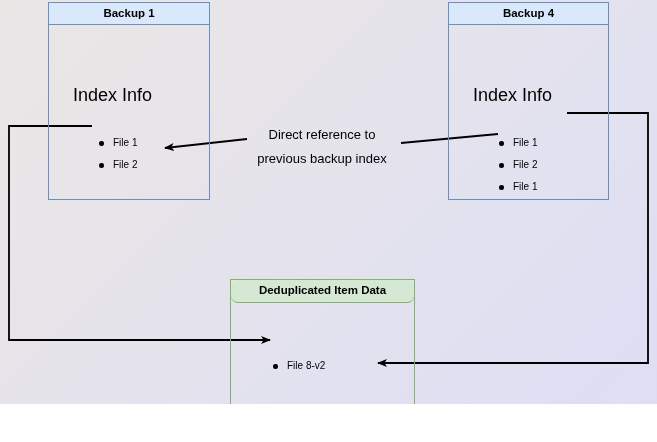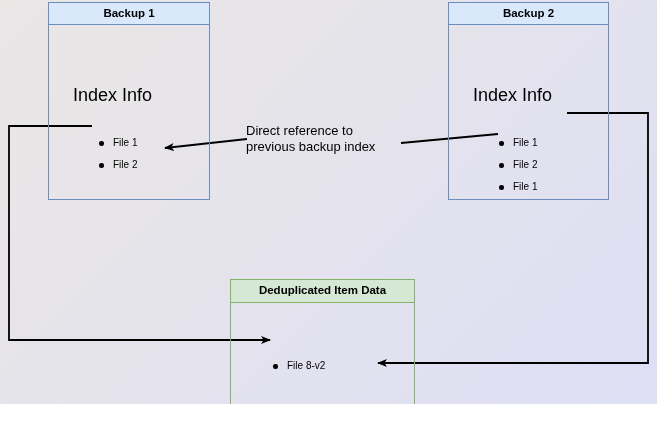--- a/index.html
+++ b/index.html
@@ -95,30 +95,30 @@
     top: 9px;
     width: 4.5px;
     height: 4.5px;
     border-radius: 50%;
     background: #000;
   }
   .edge-label {
     position: absolute;
     font-size: 13px;
     color: #000;
-    text-align: left;
-    line-height: 16px;
+    text-align: center;
+    line-height: 24px;
     white-space: pre-line;
   }
   
   #backup1 { left: 48px; top: 2px; width: 162px; height: 198px; }
   #backup2 { left: 448px; top: 2px; width: 161px; height: 198px; }
   #dedup   { left: 230px; top: 279px; width: 185px; height: 159px; }
   #backup1 > .node-header, #backup2 > .node-header { height: 22px; }
-  #dedup   > .node-header { height: 23px; }
+  #dedup   > .node-header { height: 23px; border-radius: 7px; }
   #backup1-subtitle { left: 24px; top: 60px; }
   #backup2-subtitle { left: 24px; top: 60px; }
   #backup1-list { left: 48px; top: 107px; }
   #backup2-list { left: 48px; top: 107px; }
   #dedup-list   { left: 40px; top: 52px; }
   #edge-label-main { left: 246px; top: 123px; width: 152px; }
 </style>
 </head>
 <body>
 
@@ -144,21 +144,21 @@
     <div class="node-body">
       <div class="subtitle" id="backup1-subtitle">Index Info</div>
       <ul class="item-list" id="backup1-list">
         <li>File 1</li>
         <li>File 2</li>
       </ul>
     </div>
   </div>
 
   <div class="node blue" id="backup2">
-    <div class="node-header">Backup 2</div>
+    <div class="node-header">Backup 4</div>
     <div class="node-body">
       <div class="subtitle" id="backup2-subtitle">Index Info</div>
       <ul class="item-list" id="backup2-list">
         <li>File 1</li>
         <li>File 2</li>
         <li>File 1</li>
       </ul>
     </div>
   </div>
 

